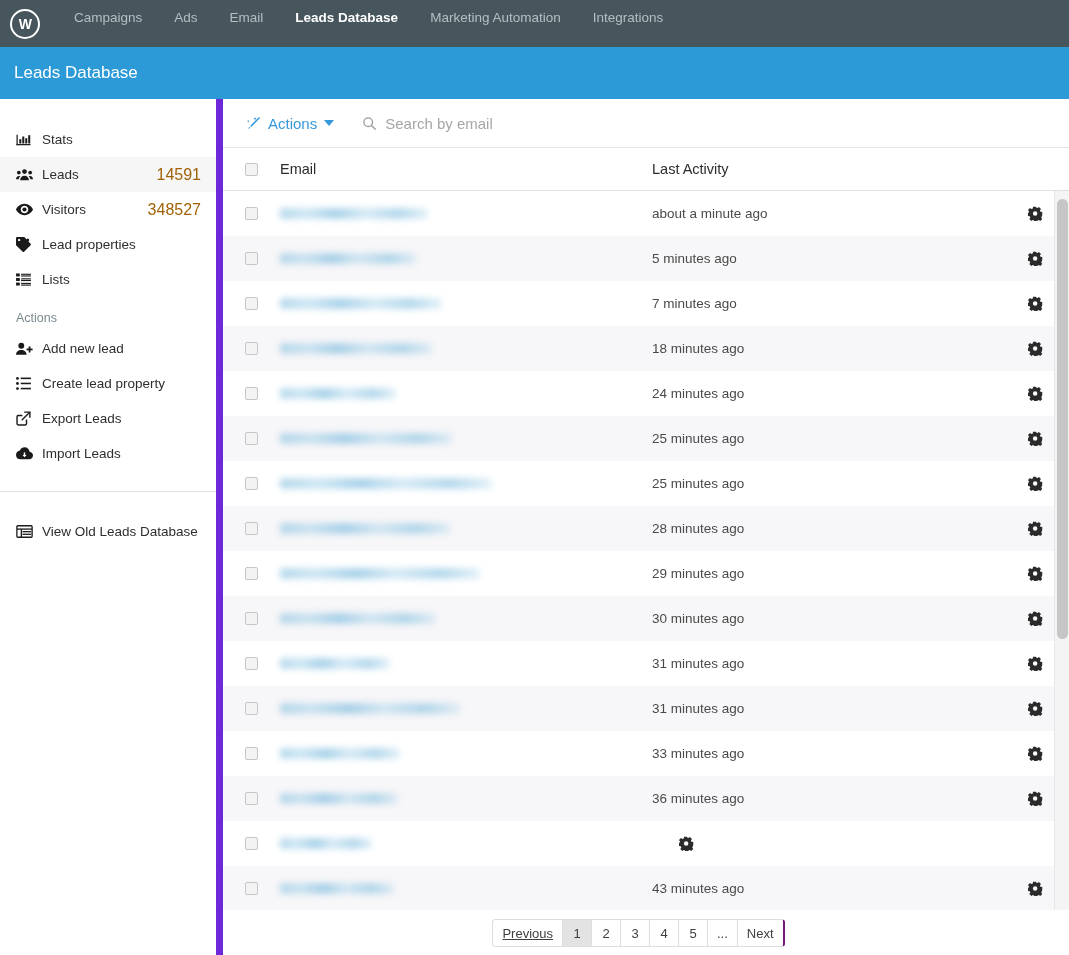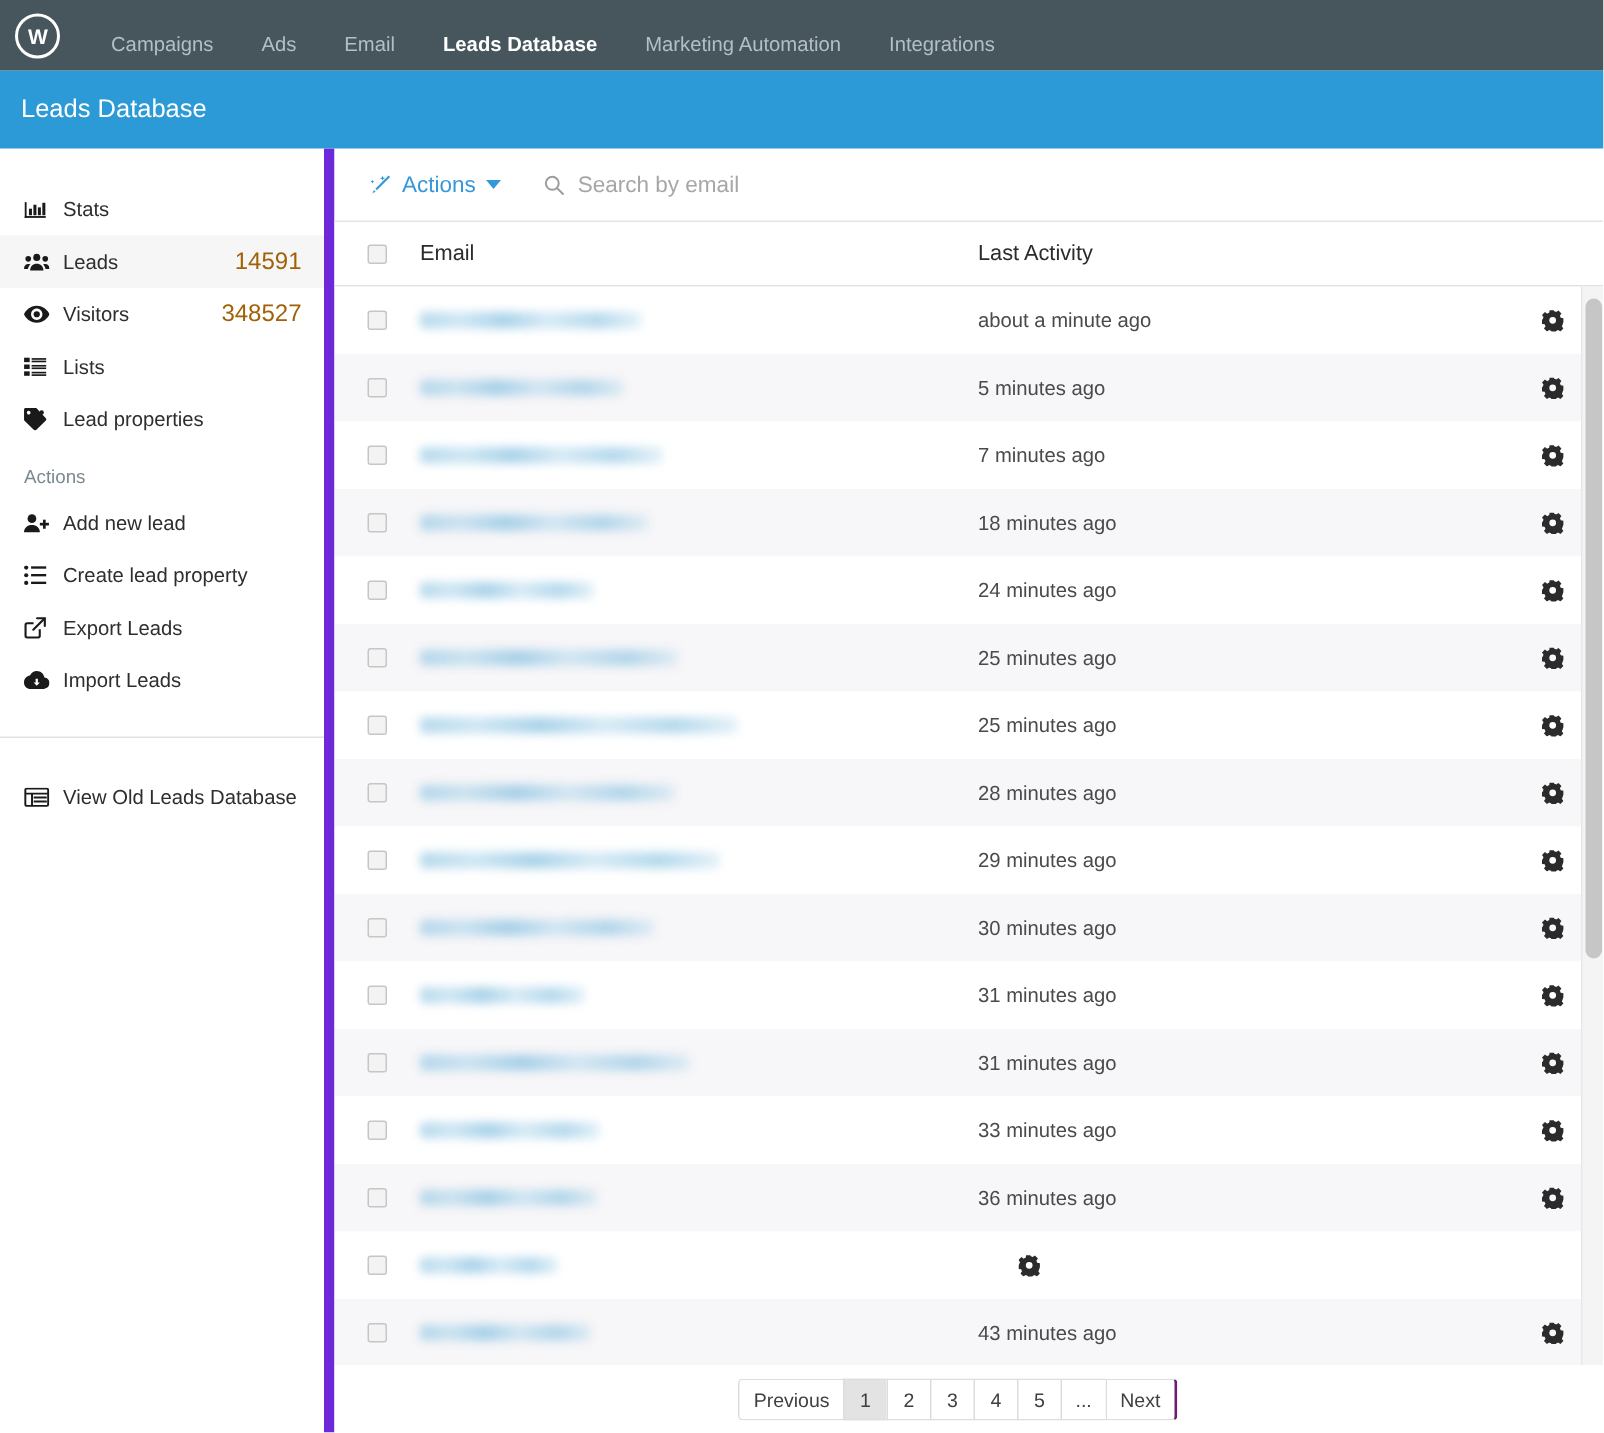--- a/index.html
+++ b/index.html
@@ -27,21 +27,21 @@
     border-radius: 50%;
     border: 2px solid #ffffff;
     display: flex; align-items: center; justify-content: center;
     color: #ffffff;
     font-size: 14px;
     font-weight: bold;
     margin-right: 18px;
     flex: 0 0 auto;
     letter-spacing: -0.5px;
   }
-  .nav-items { display: flex; align-items: flex-start; height: 35px; }
+  .nav-items { display: flex; align-items: flex-end; height: 35px; }
   .nav-item {
     color: #b4bfc4;
     font-size: 13.5px;
     padding: 0 16px;
     line-height: 47px;
     cursor: pointer;
     white-space: nowrap;
   }
   .nav-item.active { color: #ffffff; font-weight: bold; }
 
@@ -231,21 +231,21 @@
     background: #ffffff;
     color: #3f3f3f;
     font-size: 13px;
     height: 28px;
     min-width: 29px;
     padding: 0 9px;
     display: flex; align-items: center; justify-content: center;
     cursor: pointer;
     font-family: "Liberation Sans", sans-serif;
   }
-  .pg:first-child { border-top-left-radius: 3px; border-bottom-left-radius: 3px; }
+  .pg:first-child { border-top-left-radius: 3px; border-bottom-left-radius: 3px; text-decoration: underline; }
   .pg:last-child {
     border-right: 2px solid #701a75;
     border-top-right-radius: 3px; border-bottom-right-radius: 3px;
   }
   .pg.active { background: #e3e3e3; }
 </style>
 </head>
 <body>
 
 <div class="navbar">
@@ -303,43 +303,43 @@
             <svg width="17" height="13" viewBox="0 0 18 12" fill="#1a1a1a">
               <path d="M9 0C4.4 0 1.1 3.4 0 6c1.1 2.6 4.4 6 9 6s7.9-3.4 9-6c-1.1-2.6-4.4-6-9-6zm0 10c-2.2 0-4-1.8-4-4s1.8-4 4-4 4 1.8 4 4-1.8 4-4 4z"></path>
               <circle cx="9" cy="6" r="2.2"></circle>
             </svg>
           </span>
           <span class="side-label">Visitors</span>
           <span class="side-count">348527</span>
         </div>
         <div class="side-row">
           <span class="side-ico">
+            <svg width="16" height="15" viewBox="0 0 17 16" fill="#1a1a1a">
+              <path d="M8.3 0H1.1C.5 0 0 .5 0 1.1v7.2c0 .3.1.6.3.8l6.8 6.6c.4.4 1.1.4 1.5 0l6.9-6.9c.4-.4.4-1.1 0-1.5L9.1.3C8.9.1 8.6 0 8.3 0zM3.3 4.6c-.7 0-1.3-.6-1.3-1.3s.6-1.3 1.3-1.3 1.3.6 1.3 1.3-.6 1.3-1.3 1.3z"></path>
+              <circle cx="12.5" cy="3.2" r="1.6"></circle>
+            </svg>
+          </span>
+          <span class="side-label">Lead properties</span>
+          <span class="side-count"></span>
+        </div>
+        <div class="side-row">
+          <span class="side-ico">
             <svg width="15" height="13" viewBox="0 0 16 14" fill="#1a1a1a">
               <rect x="0" y="0.5" width="4" height="3.2"></rect>
               <rect x="5.4" y="0.8" width="10.6" height="1.2"></rect>
               <rect x="5.4" y="2.6" width="10.6" height="1.2"></rect>
               <rect x="0" y="5.4" width="4" height="3.2"></rect>
               <rect x="5.4" y="5.7" width="10.6" height="1.2"></rect>
               <rect x="5.4" y="7.5" width="10.6" height="1.2"></rect>
               <rect x="0" y="10.3" width="4" height="3.2"></rect>
               <rect x="5.4" y="10.6" width="10.6" height="1.2"></rect>
               <rect x="5.4" y="12.4" width="10.6" height="1.2"></rect>
             </svg>
           </span>
           <span class="side-label">Lists</span>
-          <span class="side-count"></span>
-        </div>
-        <div class="side-row">
-          <span class="side-ico">
-            <svg width="16" height="15" viewBox="0 0 17 16" fill="#1a1a1a">
-              <path d="M8.3 0H1.1C.5 0 0 .5 0 1.1v7.2c0 .3.1.6.3.8l6.8 6.6c.4.4 1.1.4 1.5 0l6.9-6.9c.4-.4.4-1.1 0-1.5L9.1.3C8.9.1 8.6 0 8.3 0zM3.3 4.6c-.7 0-1.3-.6-1.3-1.3s.6-1.3 1.3-1.3 1.3.6 1.3 1.3-.6 1.3-1.3 1.3z"></path>
-              <circle cx="12.5" cy="3.2" r="1.6"></circle>
-            </svg>
-          </span>
-          <span class="side-label">Lead properties</span>
           <span class="side-count"></span>
         </div>
       </div>
     <div class="side-section">Actions</div>
     <div id="sb-actions">
         <div class="side-row">
           <span class="side-ico">
             <svg width="17" height="14" viewBox="0 0 18 14" fill="#1a1a1a">
               <circle cx="5.6" cy="3.6" r="3.1"></circle>
               <path d="M0 13.2c0-3.3 2.5-5.2 5.6-5.2s5.6 1.9 5.6 5.2z"></path>

